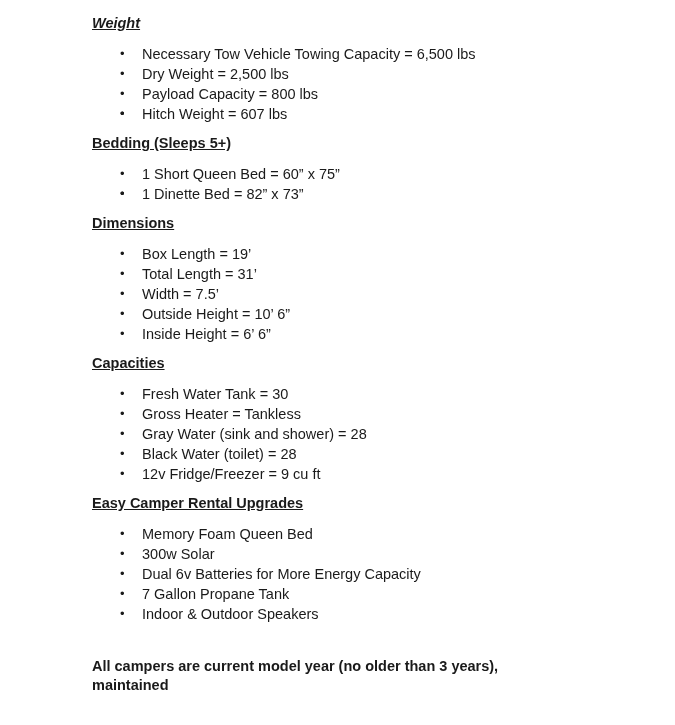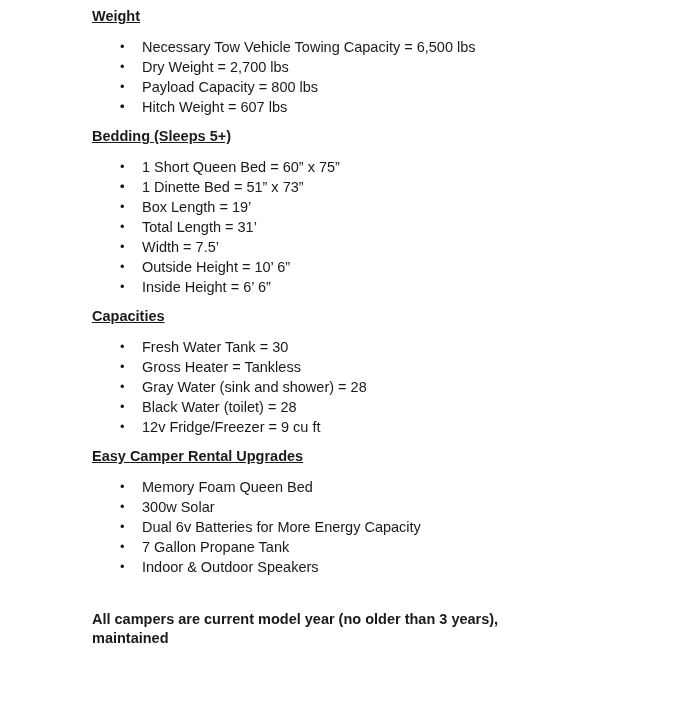--- a/index.html
+++ b/index.html
@@ -18,21 +18,22 @@
     padding: 6px 20px 0 92px;
   }
   .section-heading {
     font-size: 14.5px;
     font-weight: bold;
     text-decoration: underline;
     line-height: 20px;
     margin: 9px 0 11px 0;
   }
   .section:first-child .section-heading {
-    margin-top: 0;
+    margin-top: 7px;
+    font-style: italic;
   }
   .bullet-list {
     list-style: none;
     margin: 0;
     padding: 0;
   }
   .bullet-item {
     position: relative;
     padding-left: 50px;
     font-size: 14.5px;
@@ -55,37 +56,38 @@
 </style>
 </head>
 <body>
 
 <div class="doc">
 
   <div class="section">
     <h2 class="section-heading">Weight</h2>
     <ul class="bullet-list">
       <li class="bullet-item"><span class="bullet-marker">•</span><span>Necessary Tow Vehicle Towing Capacity = 6,500 lbs</span></li>
-      <li class="bullet-item"><span class="bullet-marker">•</span><span>Dry Weight = 2,700 lbs</span></li>
+      <li class="bullet-item"><span class="bullet-marker">•</span><span>Dry Weight = 2,500 lbs</span></li>
       <li class="bullet-item"><span class="bullet-marker">•</span><span>Payload Capacity = 800 lbs</span></li>
       <li class="bullet-item"><span class="bullet-marker">•</span></li>
       <li class="bullet-item"><span class="bullet-marker">•</span><span>Hitch Weight = 607 lbs</span></li>
     </ul>
   </div>
 
   <div class="section">
     <h2 class="section-heading">Bedding (Sleeps 5+)</h2>
     <ul class="bullet-list">
       <li class="bullet-item"><span class="bullet-marker">•</span><span>1 Short Queen Bed = 60” x 75”</span></li>
       <li class="bullet-item"><span class="bullet-marker">•</span></li>
-      <li class="bullet-item"><span class="bullet-marker">•</span><span>1 Dinette Bed = 51” x 73”</span></li>
+      <li class="bullet-item"><span class="bullet-marker">•</span><span>1 Dinette Bed = 82” x 73”</span></li>
     </ul>
   </div>
 
   <div class="section">
+    <h2 class="section-heading">Dimensions</h2>
     <ul class="bullet-list">
       <li class="bullet-item"><span class="bullet-marker">•</span><span>Box Length = 19’</span></li>
       <li class="bullet-item"><span class="bullet-marker">•</span><span>Total Length = 31’</span></li>
       <li class="bullet-item"><span class="bullet-marker">•</span><span>Width = 7.5’</span></li>
       <li class="bullet-item"><span class="bullet-marker">•</span><span>Outside Height = 10’ 6”</span></li>
       <li class="bullet-item"><span class="bullet-marker">•</span><span>Inside Height = 6’ 6”</span></li>
     </ul>
   </div>
 
   <div class="section">

